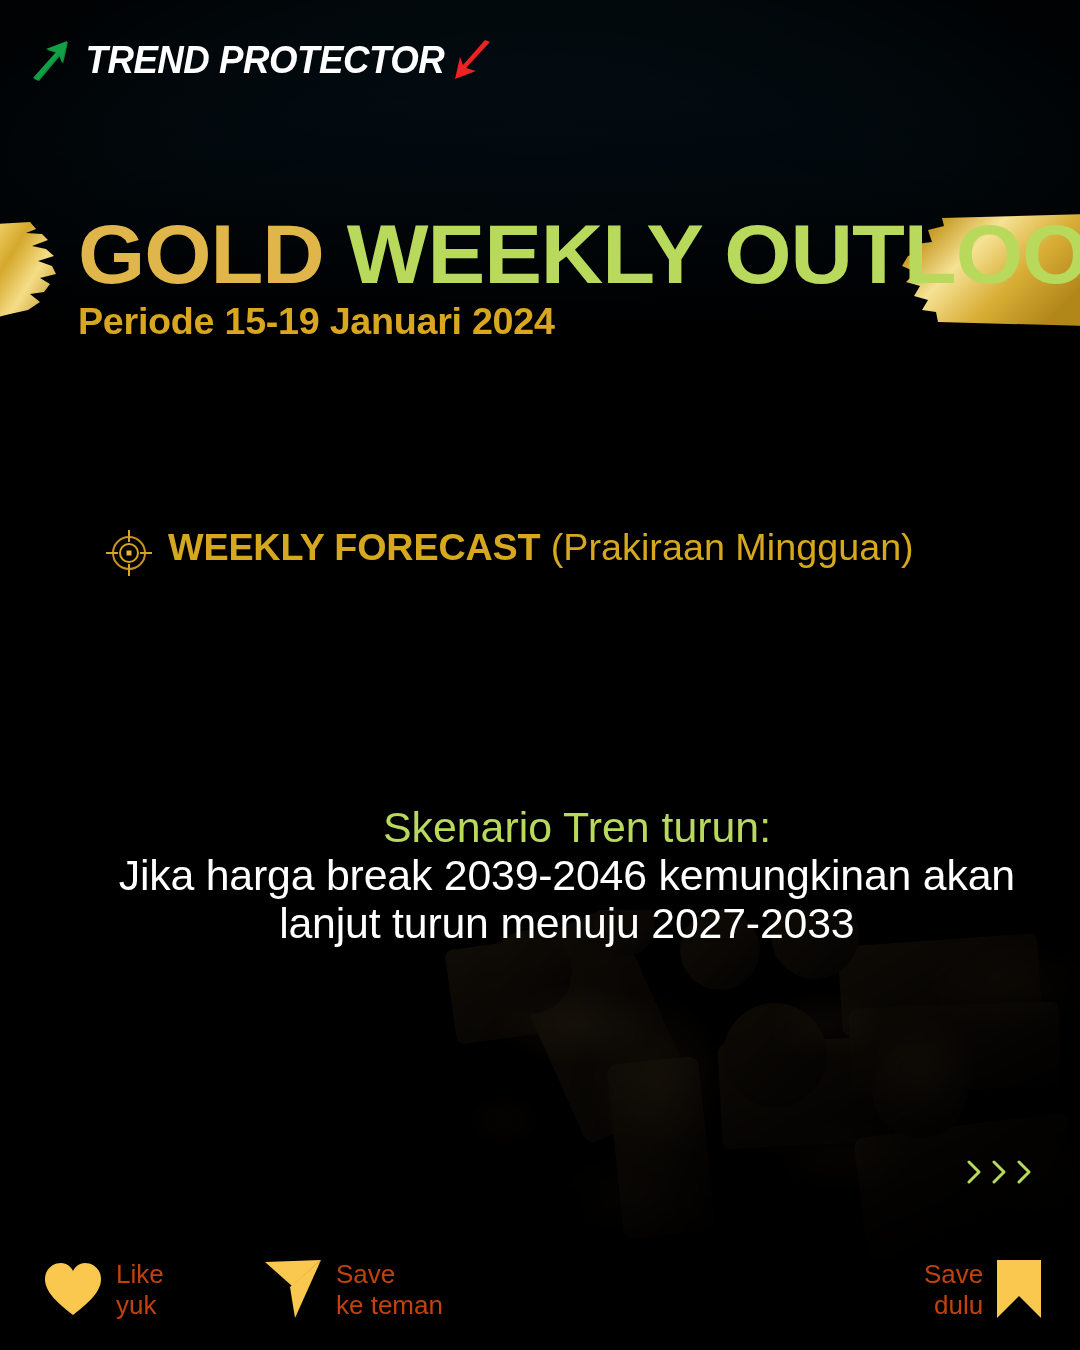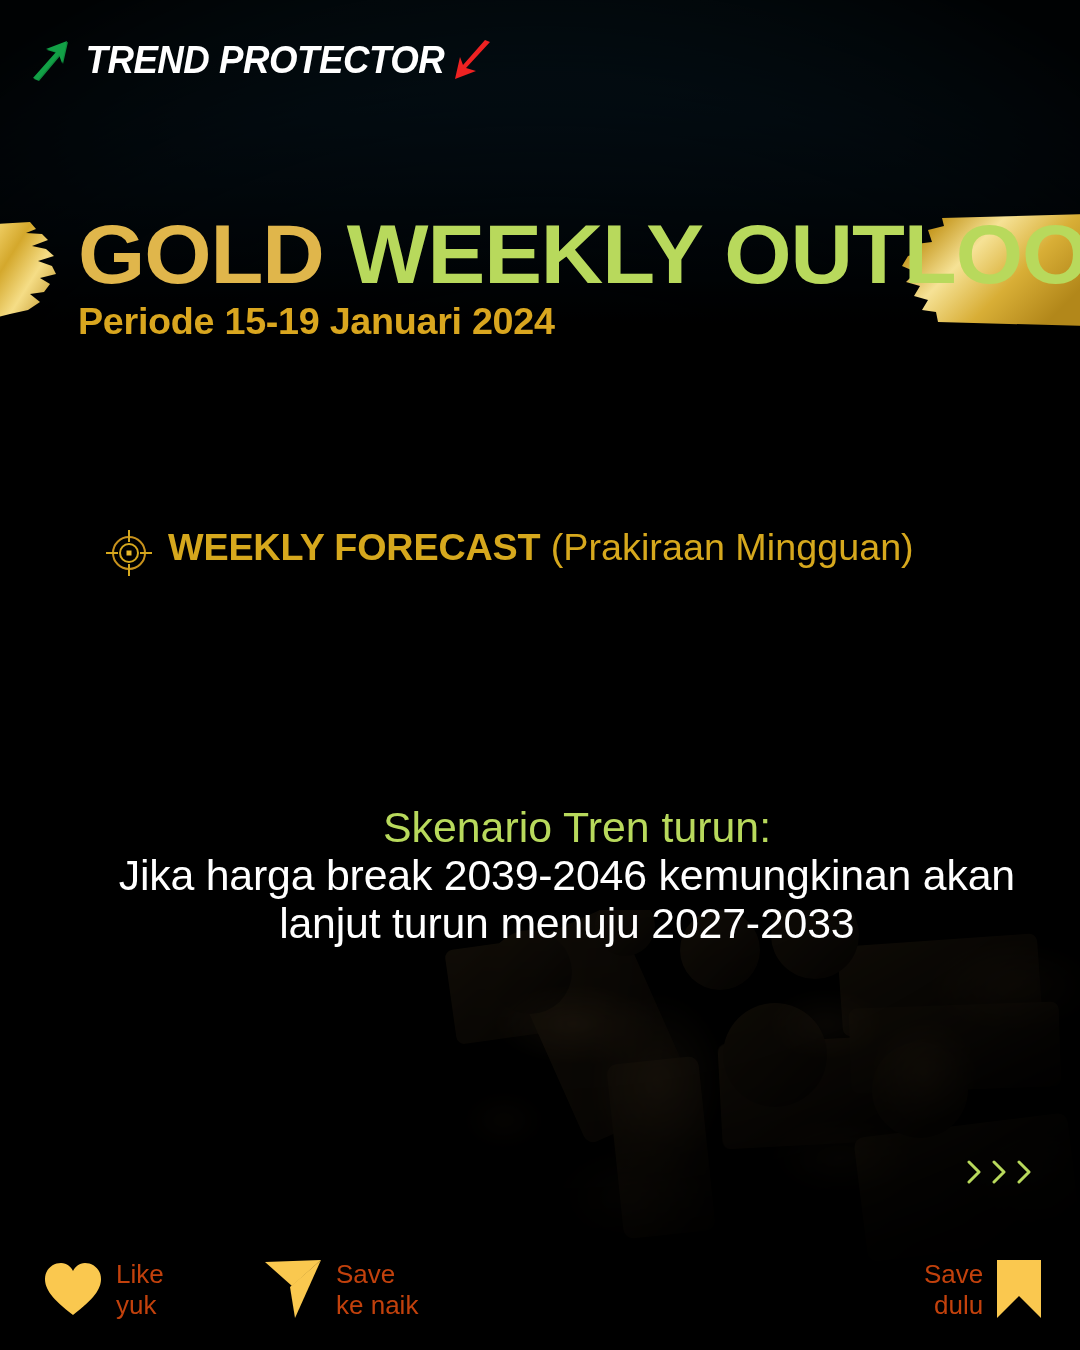--- a/index.html
+++ b/index.html
@@ -291,21 +291,21 @@
       </div>
     </div>
 
     <div class="cta cta-share">
       <svg class="cta-icon" viewBox="0 0 62 68">
         <path d="M3 6 L59 4 L30 30 Z" fill="#fac84f"></path>
         <path d="M59 4 L33 62 L28 31 Z" fill="#fac84f"></path>
       </svg>
       <div>
         <div class="cta-text">Save</div>
-        <div class="cta-text">ke naik</div>
+        <div class="cta-text">ke teman</div>
       </div>
     </div>
 
     <div class="cta cta-save">
       <svg class="cta-icon" viewBox="0 0 52 68">
         <path d="M4 4 L48 4 L48 62 L26 40 L4 62 Z" fill="#fac84f"></path>
       </svg>
       <div>
         <div class="cta-text">Save</div>
         <div class="cta-text">dulu</div>

